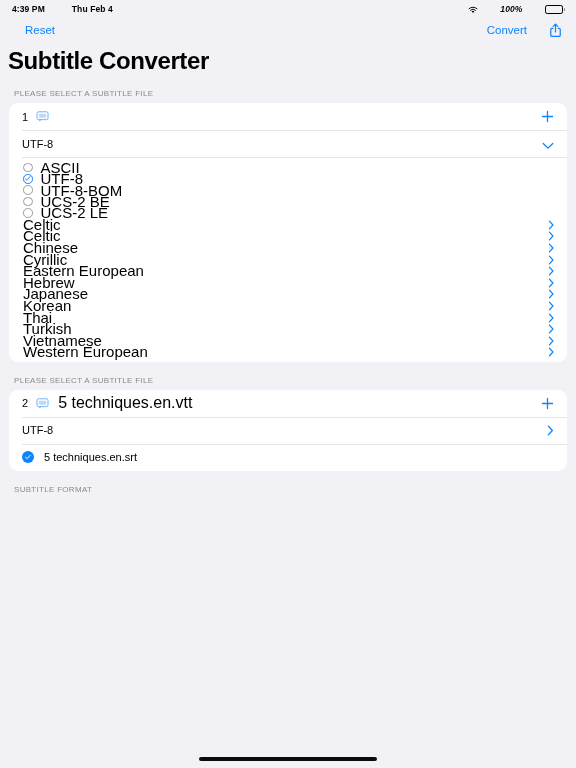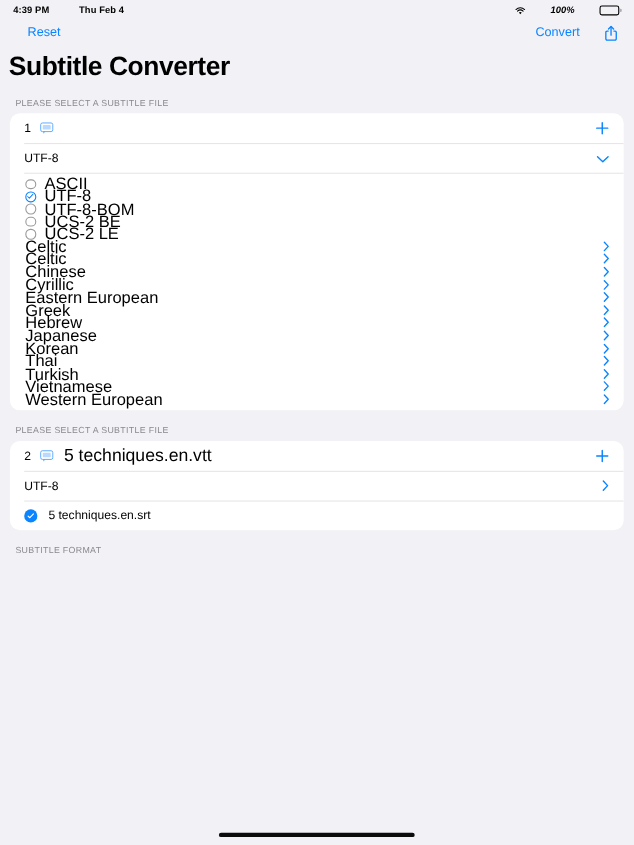--- a/index.html
+++ b/index.html
@@ -248,27 +248,20 @@
                 </svg></span>
             </div>
             <div class="pick-row lang">
               <span class="pick-label">Eastern European</span>
               <span class="spacer"></span>
               <span><svg viewBox="0 0 8 13" width="6.5" height="10">
                   <path d="M1.6 1.5 L6.2 6.5 L1.6 11.5" stroke="#0A84FF" stroke-width="1.6" fill="none" stroke-linecap="round" stroke-linejoin="round"></path>
                 </svg></span>
             </div>
             <div class="pick-row lang">
-              <span class="pick-label">Greek</span>
-              <span class="spacer"></span>
-              <span><svg viewBox="0 0 8 13" width="6.5" height="10">
-                  <path d="M1.6 1.5 L6.2 6.5 L1.6 11.5" stroke="#0A84FF" stroke-width="1.6" fill="none" stroke-linecap="round" stroke-linejoin="round"></path>
-                </svg></span>
-            </div>
-            <div class="pick-row lang">
               <span class="pick-label">Hebrew</span>
               <span class="spacer"></span>
               <span><svg viewBox="0 0 8 13" width="6.5" height="10">
                   <path d="M1.6 1.5 L6.2 6.5 L1.6 11.5" stroke="#0A84FF" stroke-width="1.6" fill="none" stroke-linecap="round" stroke-linejoin="round"></path>
                 </svg></span>
             </div>
             <div class="pick-row lang">
               <span class="pick-label">Japanese</span>
               <span class="spacer"></span>
               <span><svg viewBox="0 0 8 13" width="6.5" height="10">

